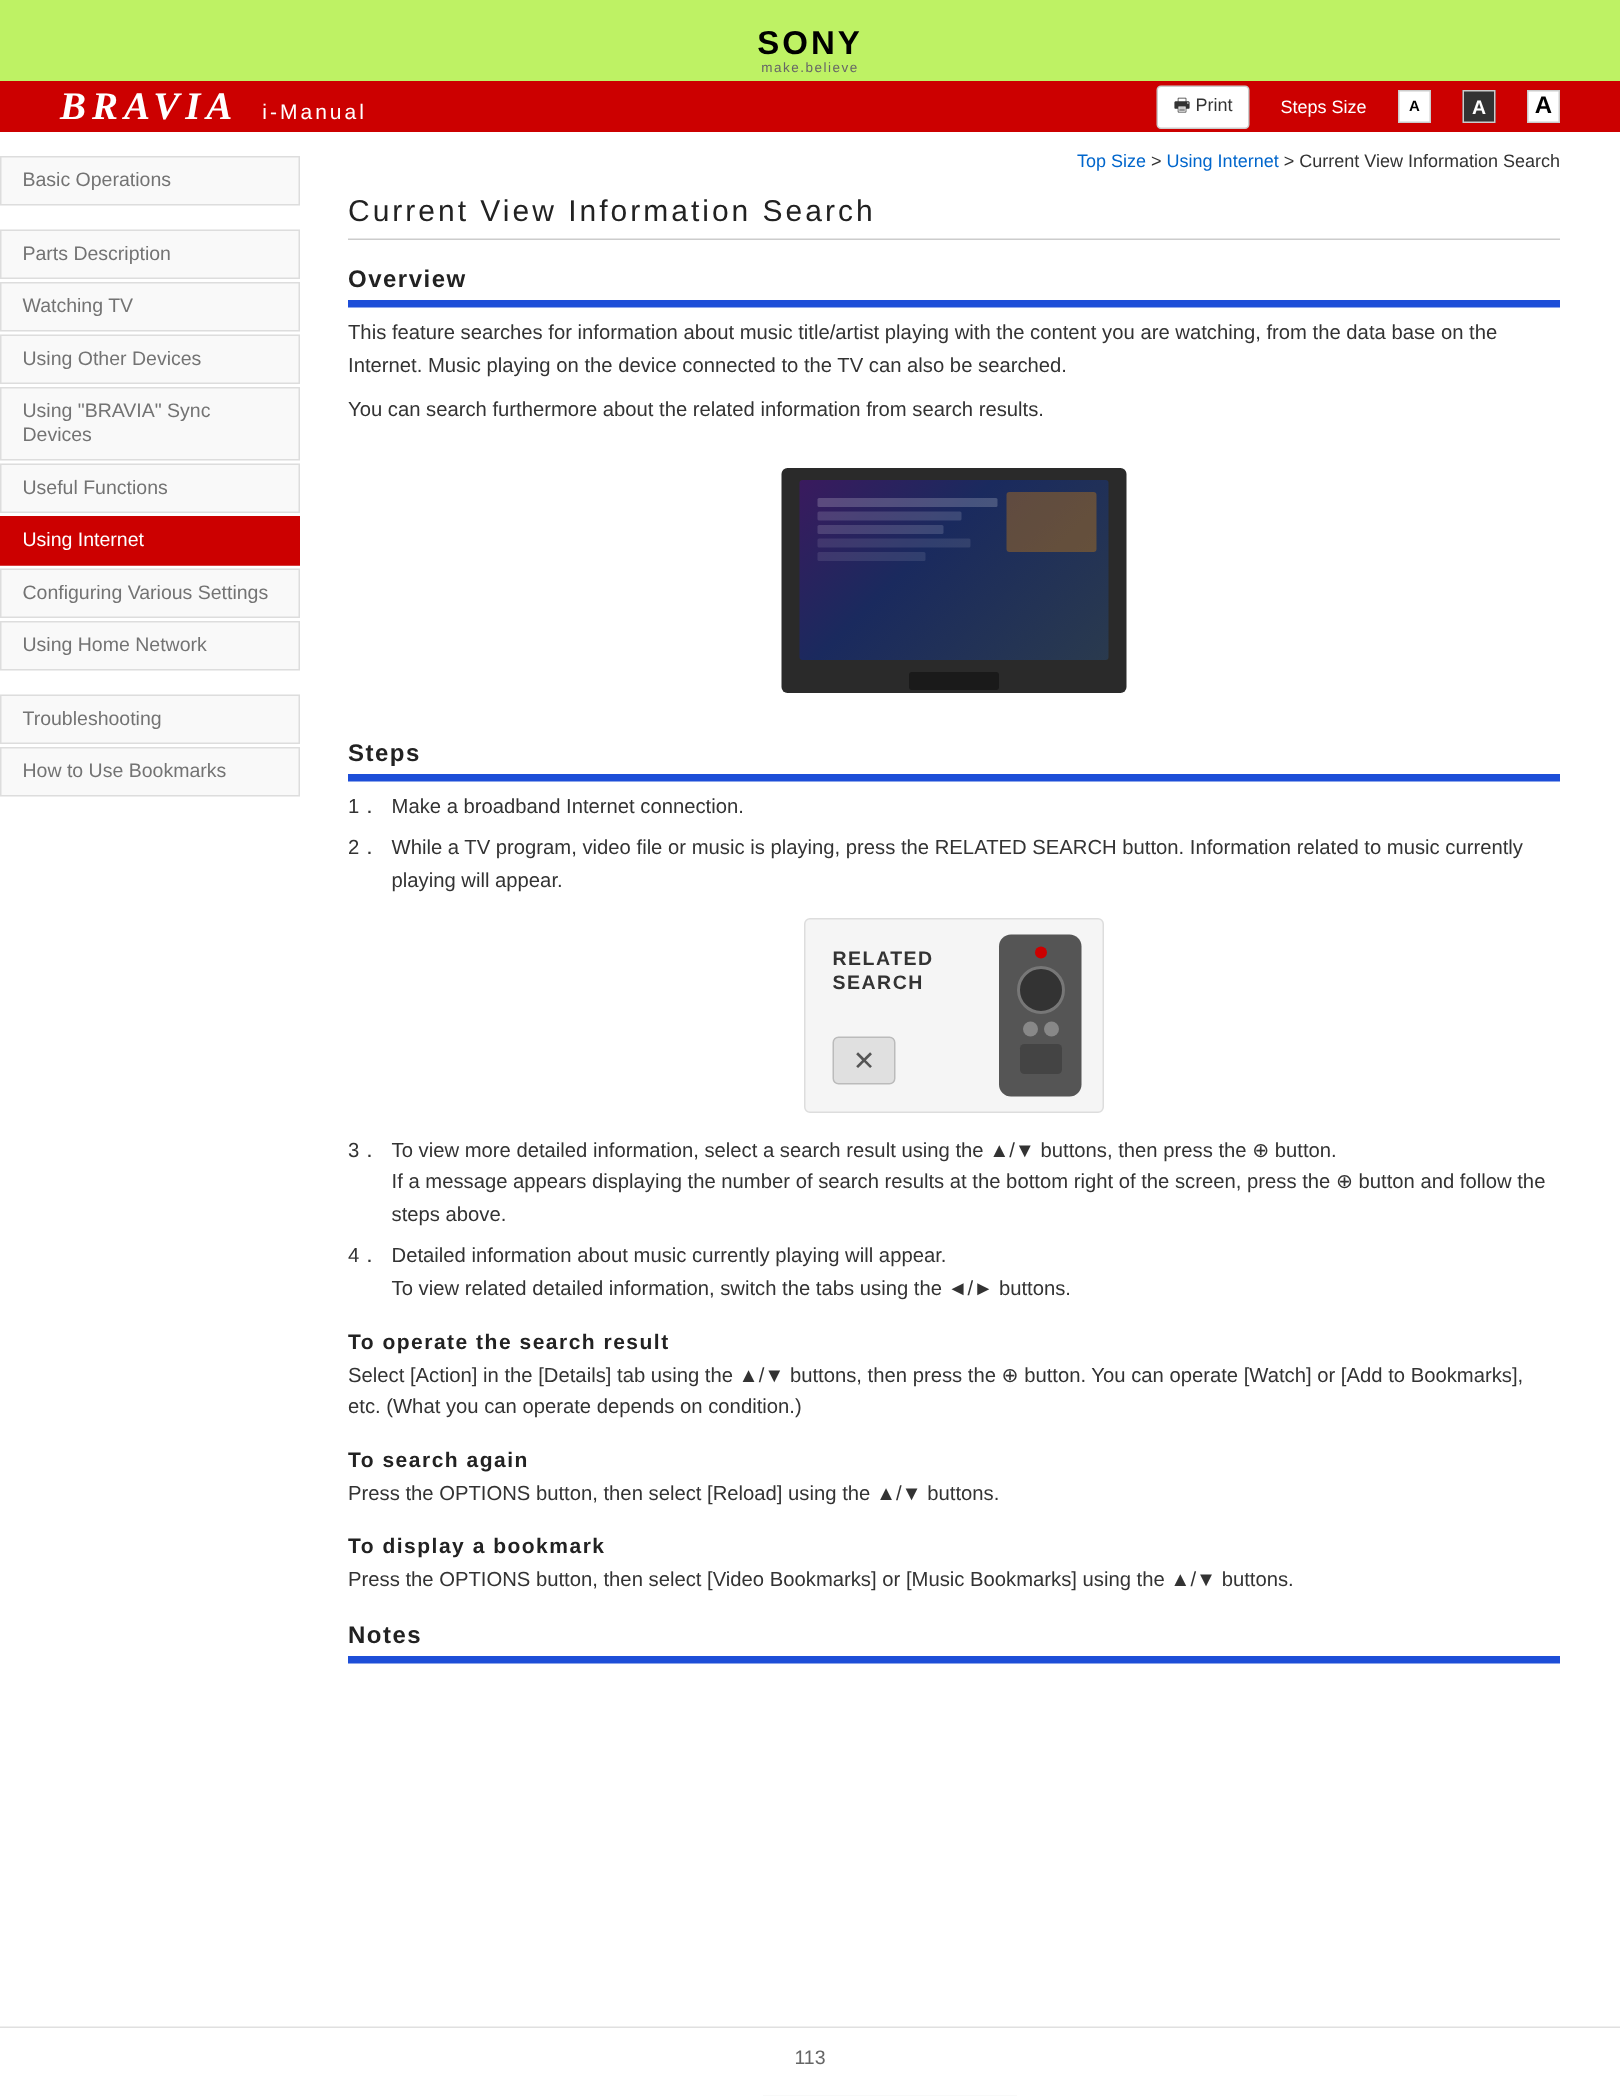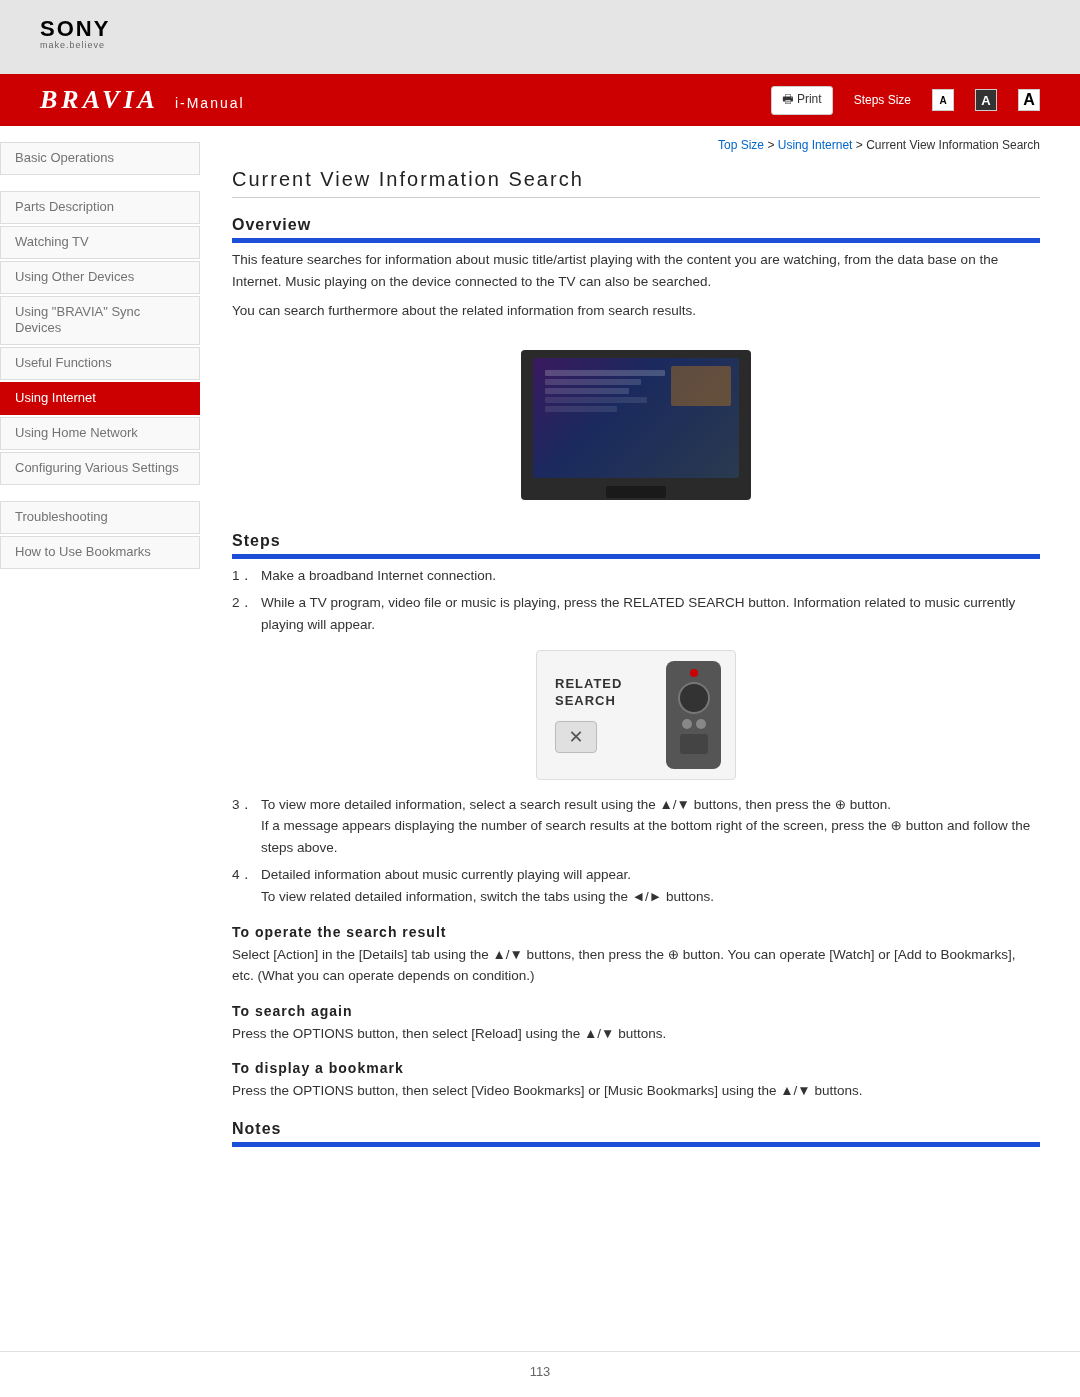--- a/index.html
+++ b/index.html
@@ -12,39 +12,40 @@
     .page-wrapper {
       width: 1080px;
       min-height: 1397px;
       background: #fff;
       margin: 0 auto;
       display: flex;
       flex-direction: column;
     }
     
     .top-header {
-      padding: 18px 40px 24px 40px;
-      background: #e5e5e5;
+      padding: 18px 40px 4px 40px;
+      background: #bef264;
+      text-align: center;
     }
     .sony-logo {
       font-size: 22px;
       font-weight: 900;
       letter-spacing: 2px;
       color: #000;
       line-height: 1;
     }
     .sony-tagline {
       font-size: 9px;
       color: #666;
       letter-spacing: 1px;
     }
     
     .brand-bar {
       background: #cc0000;
-      height: 52px;
+      height: 34px;
       display: flex;
       align-items: center;
       padding: 0 40px;
       justify-content: space-between;
     }
     .brand-bar-left {
       display: flex;
       align-items: baseline;
       gap: 16px;
     }
@@ -313,22 +314,22 @@
 
     <div class="sidebar">
       <div class="sidebar-item">Basic Operations</div>
       <div class="sidebar-section-gap"></div>
       <div class="sidebar-item">Parts Description</div>
       <div class="sidebar-item">Watching TV</div>
       <div class="sidebar-item">Using Other Devices</div>
       <div class="sidebar-item">Using "BRAVIA" Sync Devices</div>
       <div class="sidebar-item">Useful Functions</div>
       <div class="sidebar-item active">Using Internet</div>
+      <div class="sidebar-item">Configuring Various Settings</div>
       <div class="sidebar-item">Using Home Network</div>
-      <div class="sidebar-item">Configuring Various Settings</div>
       <div class="sidebar-section-gap"></div>
       <div class="sidebar-item">Troubleshooting</div>
       <div class="sidebar-item">How to Use Bookmarks</div>
     </div>
 
     <div class="content-area">
 
       <div class="breadcrumb">
         <a href="#">Top Size</a>
         <span> &gt; </span>
@@ -368,21 +369,21 @@
         </li>
         <li>
           <span class="step-num">2．</span>
           <span class="step-text">While a TV program, video file or music is playing, press the RELATED SEARCH button. Information related to music currently playing will appear.</span>
         </li>
       </ul>
 
       <div class="remote-image-wrapper">
         <div class="remote-image">
 
-          <div style="position:absolute; left:10px; top:10px; bottom:10px; width:110px; display:flex; flex-direction:column; justify-content:center; padding:8px;">
+          <div style="position:absolute; left:10px; top:10px; bottom:10px; width:110px; display:flex; flex-direction:column; justify-content:space-between; padding:8px;">
             <div style="font-size:13px; font-weight:bold; color:#333; letter-spacing:1px; line-height:1.3;">RELATED<br>SEARCH</div>
             <div style="margin-top:12px; width:42px; height:32px; background:#e0e0e0; border:1px solid #bbb; border-radius:4px; display:flex; align-items:center; justify-content:center;">
               <span style="font-size:18px; color:#555;">✕</span>
             </div>
           </div>
 
           <div class="remote-controller">
             <div style="width:8px;height:8px;background:#cc0000;border-radius:50%;"></div>
             <div class="remote-circle"></div>
             <div style="display:flex;gap:4px;">

